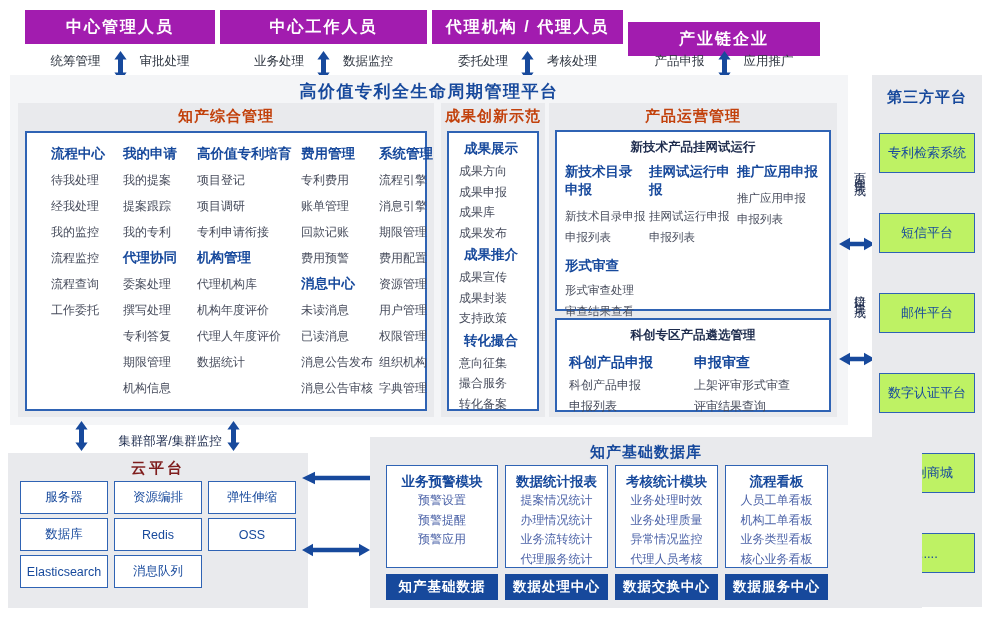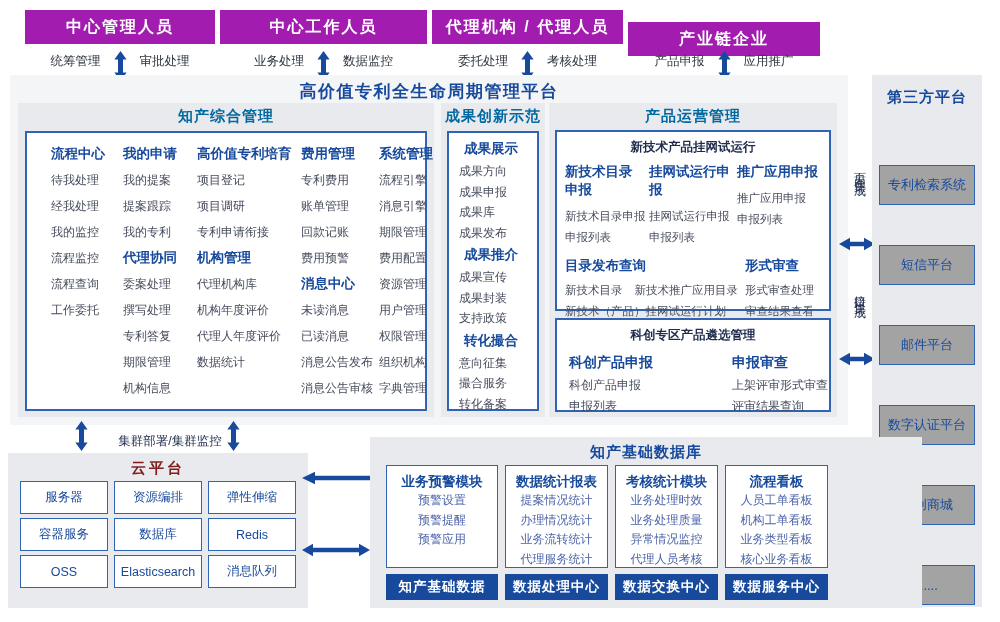--- a/index.html
+++ b/index.html
@@ -14,21 +14,21 @@
     gap:13px;font-size:12.5px;color:#2e3540;}
   .actor-sub .icon{margin-top:10px;}
 
   
   #main{position:absolute;left:10px;top:75px;width:838px;height:350px;background:#f4f5f7;}
   #main-title{position:absolute;left:0;top:5px;width:100%;text-align:center;
     font-size:17px;font-weight:700;color:#17499c;letter-spacing:1.5px;}
   .section{position:absolute;top:28px;height:314px;background:#e9eaed;}
   #sec1{left:8px;width:416px;} #sec2{left:431px;width:104px;} #sec3{left:539px;width:288px;}
   .sec-title{height:27px;display:flex;align-items:center;justify-content:center;
-    font-size:15px;font-weight:700;color:#0369a1;letter-spacing:1px;}
+    font-size:15px;font-weight:700;color:#c2410c;letter-spacing:1px;}
   .whitebox{background:#fff;border:2px solid #2f63b4;box-sizing:border-box;}
 
   #sec1 .whitebox{position:absolute;left:7px;right:7px;top:28px;bottom:6px;
     display:flex;justify-content:space-between;padding:8px 8px 0 24px;}
   .p1col{flex:0 0 auto;}
   .ghead{font-weight:700;color:#17499c;}
   .p1col .ghead{font-size:13.5px;line-height:26px;white-space:nowrap;}
   .p1col .gitem{font-size:12px;color:#474c5c;line-height:26px;white-space:nowrap;}
 
   #sec2 .whitebox{position:absolute;left:6px;right:6px;top:28px;bottom:6px;padding:4px 0 0 10px;}
@@ -40,34 +40,34 @@
   .box-title{text-align:center;font-size:12.5px;font-weight:700;color:#1d2b4d;padding-top:7px;}
   .b1cols{display:flex;justify-content:space-between;padding:7px 8px 0 8px;}
   .b1col .ghead{font-size:13.5px;line-height:18px;margin-bottom:7px;}
   .b1col .gitem{font-size:11.5px;color:#474c5c;line-height:21px;white-space:nowrap;}
   .b1bottom{display:flex;padding:9px 6px 0 8px;gap:6px;}
   .b1cat{flex:1;}
   .b1cat .ghead,.b1rev .ghead{font-size:13.5px;line-height:18px;margin-bottom:5px;}
   .b1cat .items{display:flex;flex-wrap:wrap;column-gap:12px;}
   .b1cat .gitem,.b1rev .gitem{font-size:11.5px;color:#474c5c;line-height:21px;white-space:nowrap;}
   .b1rev{width:78px;}
-  .box2cols{display:flex;padding:5px 0 0 12px;gap:38px;}
+  .box2cols{display:flex;padding:5px 0 0 12px;}
   .box2col .ghead{font-size:14px;line-height:26px;}
   .box2col .gitem{font-size:12px;color:#474c5c;line-height:21px;white-space:nowrap;}
 
   
   .vtext{position:absolute;left:851px;writing-mode:vertical-rl;text-orientation:upright;
     font-size:12px;color:#1d2b4d;letter-spacing:4px;}
   .harrow{position:absolute;left:839px;}
 
   
   #third{position:absolute;left:872px;top:75px;width:110px;height:532px;background:#e9eaed;}
   .tp-title{padding-top:13px;text-align:center;font-weight:700;font-size:15px;color:#17499c;letter-spacing:1px;}
-  .tp-box{position:absolute;left:7px;width:96px;height:40px;background:#a3a3a3;border:1.5px solid #2f63b4;
-    box-sizing:border-box;display:flex;align-items:center;justify-content:center;font-size:13px;color:#17499c;margin-top:32px;}
+  .tp-box{position:absolute;left:7px;width:96px;height:40px;background:#bef264;border:1.5px solid #2f63b4;
+    box-sizing:border-box;display:flex;align-items:center;justify-content:center;font-size:13px;color:#17499c;}
 
   
   .cluster-arrow{position:absolute;top:421px;}
   #cluster-label{position:absolute;left:100px;top:433px;width:140px;text-align:center;
     font-size:12.5px;color:#1d2b4d;}
 
   
   #cloud{position:absolute;left:8px;top:453px;width:300px;height:155px;background:#e9eaed;}
   .cloud-title{padding-top:6px;text-align:center;font-weight:700;font-size:15px;color:#7f1d1d;letter-spacing:3px;}
   .cloud-grid{position:absolute;left:12px;top:28px;display:grid;grid-template-columns:repeat(3,88px);gap:4px 6px;}
@@ -240,28 +240,20 @@
               <div class="gitem">挂网试运行申报</div>
               <div class="gitem">申报列表</div>
             </div>
             <div class="b1col" style="width: 84px;">
               <div class="ghead">推广应用申报</div>
               <div class="gitem">推广应用申报</div>
               <div class="gitem">申报列表</div>
             </div>
           </div>
         <div class="b1bottom">
-          <div class="b1cat">
-            <div class="ghead">目录发布查询</div>
-            <div class="items" id="b1-cat-items">
-                <div class="gitem">新技术目录</div>
-                <div class="gitem">新技术推广应用目录</div>
-                <div class="gitem">新技术（产品）挂网试运行计划</div>
-              </div>
-          </div>
           <div class="b1rev">
             <div class="ghead">形式审查</div>
             <div id="b1-rev-items">
                 <div class="gitem">形式审查处理</div>
                 <div class="gitem">审查结果查看</div>
               </div>
           </div>
         </div>
       </div>
       <div class="whitebox box2">
@@ -316,21 +308,20 @@
         <path d="M6.5 0 L12.6 8.6 H9 V21.4 H12.6 L6.5 30 L.4 21.4 H4 V8.6 H.4 Z" fill="#17499c"></path>
       </svg>
     </span>
 
   <div id="cloud">
     <div class="cloud-title">云平台</div>
     <div class="cloud-grid" id="cloud-grid">
         <div class="cloud-box">服务器</div>
         <div class="cloud-box">资源编排</div>
         <div class="cloud-box">弹性伸缩</div>
-        <div class="cloud-box">容器服务</div>
         <div class="cloud-box">数据库</div>
         <div class="cloud-box">Redis</div>
         <div class="cloud-box">OSS</div>
         <div class="cloud-box">Elasticsearch</div>
         <div class="cloud-box">消息队列</div>
       </div>
   </div>
 
   <span class="icon absarrow" style="left:302px;top:471px" id="la1">
       <svg width="68" height="14" viewBox="0 0 68 14">

